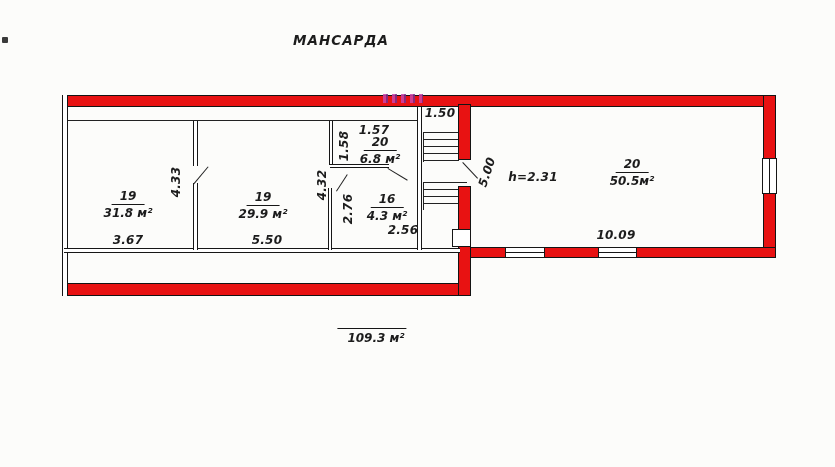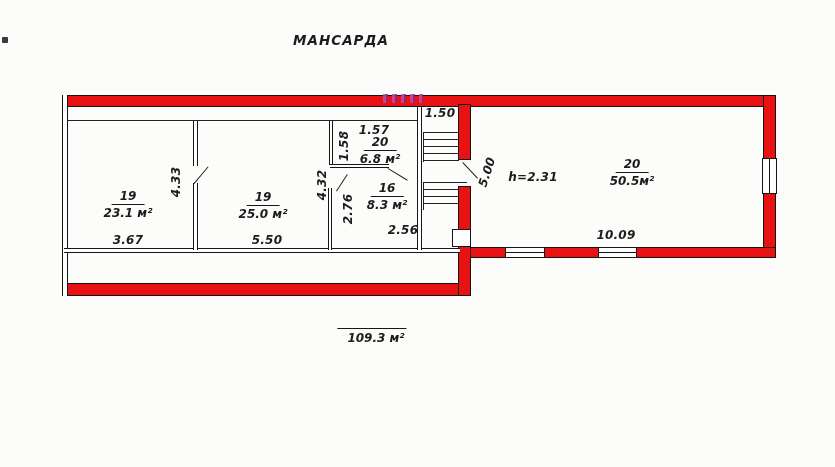--- a/index.html
+++ b/index.html
@@ -76,33 +76,33 @@
 
   <div class="abs diag" style="left:193px;top:184px;width:23px;transform:rotate(-50deg);"></div>
   <div class="abs diag" style="left:336px;top:191px;width:20px;transform:rotate(-57deg);"></div>
   <div class="abs diag" style="left:388px;top:168px;width:23px;transform:rotate(31deg);"></div>
   <div class="abs diag" style="left:463px;top:162px;width:22px;transform:rotate(47deg);"></div>
 
   <div class="abs artifact" style="left:383px;top:94px;width:40px;height:9px;"></div>
 
   <div class="rlabel" style="left:128px;top:190px;">
     <span class="rnum">19</span>
-    <span class="rarea">23.1 м²</span>
+    <span class="rarea">31.8 м²</span>
   </div>
   <div class="rlabel" style="left:263px;top:191px;">
     <span class="rnum">19</span>
-    <span class="rarea">25.0 м²</span>
+    <span class="rarea">29.9 м²</span>
   </div>
   <div class="rlabel" style="left:380px;top:136px;">
     <span class="rnum">20</span>
     <span class="rarea">6.8 м²</span>
   </div>
-  <div class="rlabel" style="left:387px;top:182px;font-style:italic;">
+  <div class="rlabel" style="left:387px;top:193px;font-style:italic;">
     <span class="rnum">16</span>
-    <span class="rarea">8.3 м²</span>
+    <span class="rarea">4.3 м²</span>
   </div>
   <div class="rlabel" style="left:620px;top:158px;margin-left:12px;">
     <span class="rnum">20</span>
     <span class="rarea">50.5м²</span>
   </div>
   <div class="txt" style="left:533px;top:177px;">h=2.31</div>
 
   <div class="txt" style="left:128px;top:240px;">3.67</div>
   <div class="txt" style="left:267px;top:240px;">5.50</div>
   <div class="txt" style="left:403px;top:230px;">2.56</div>

